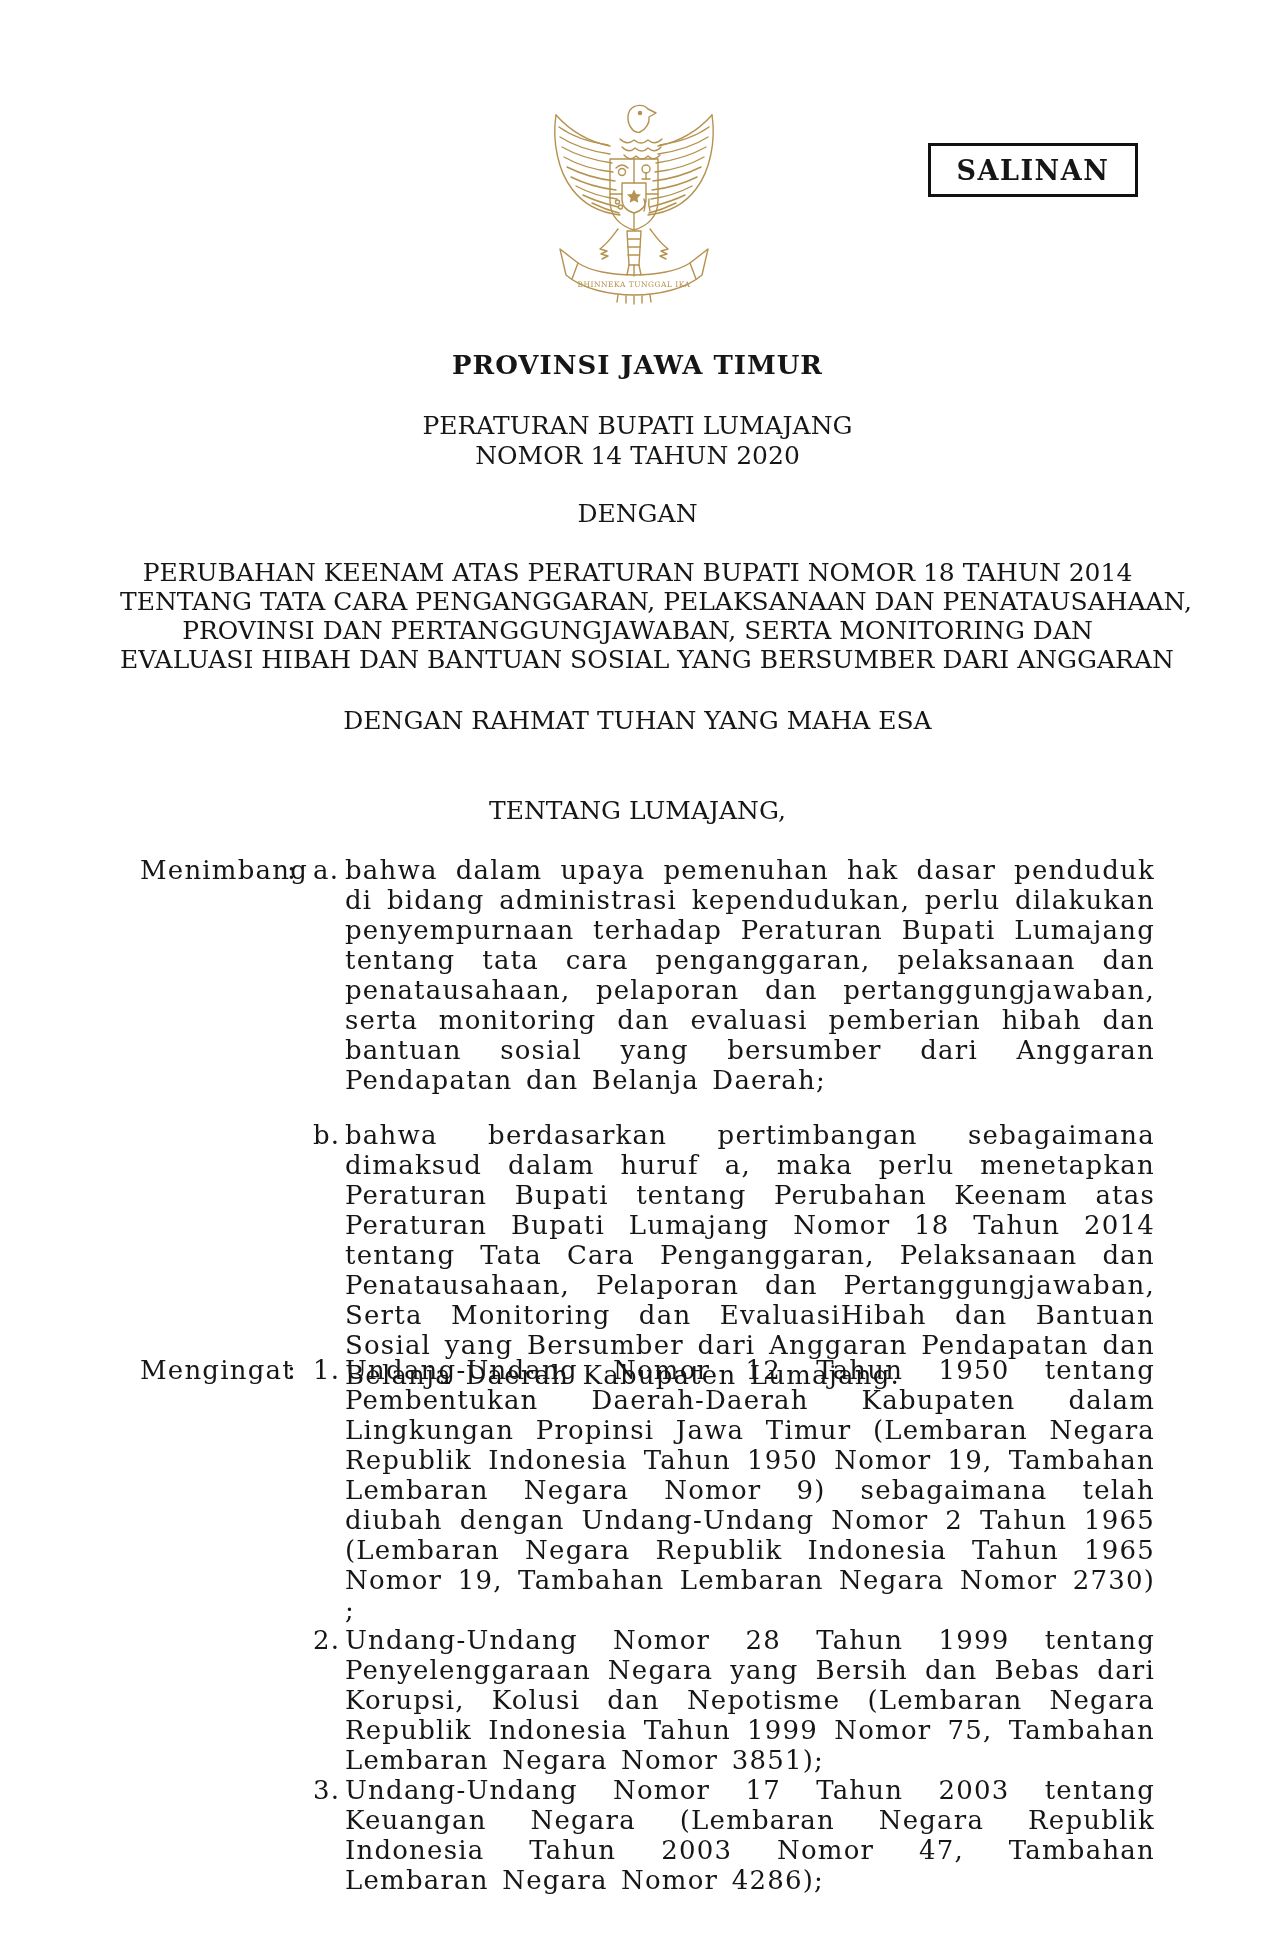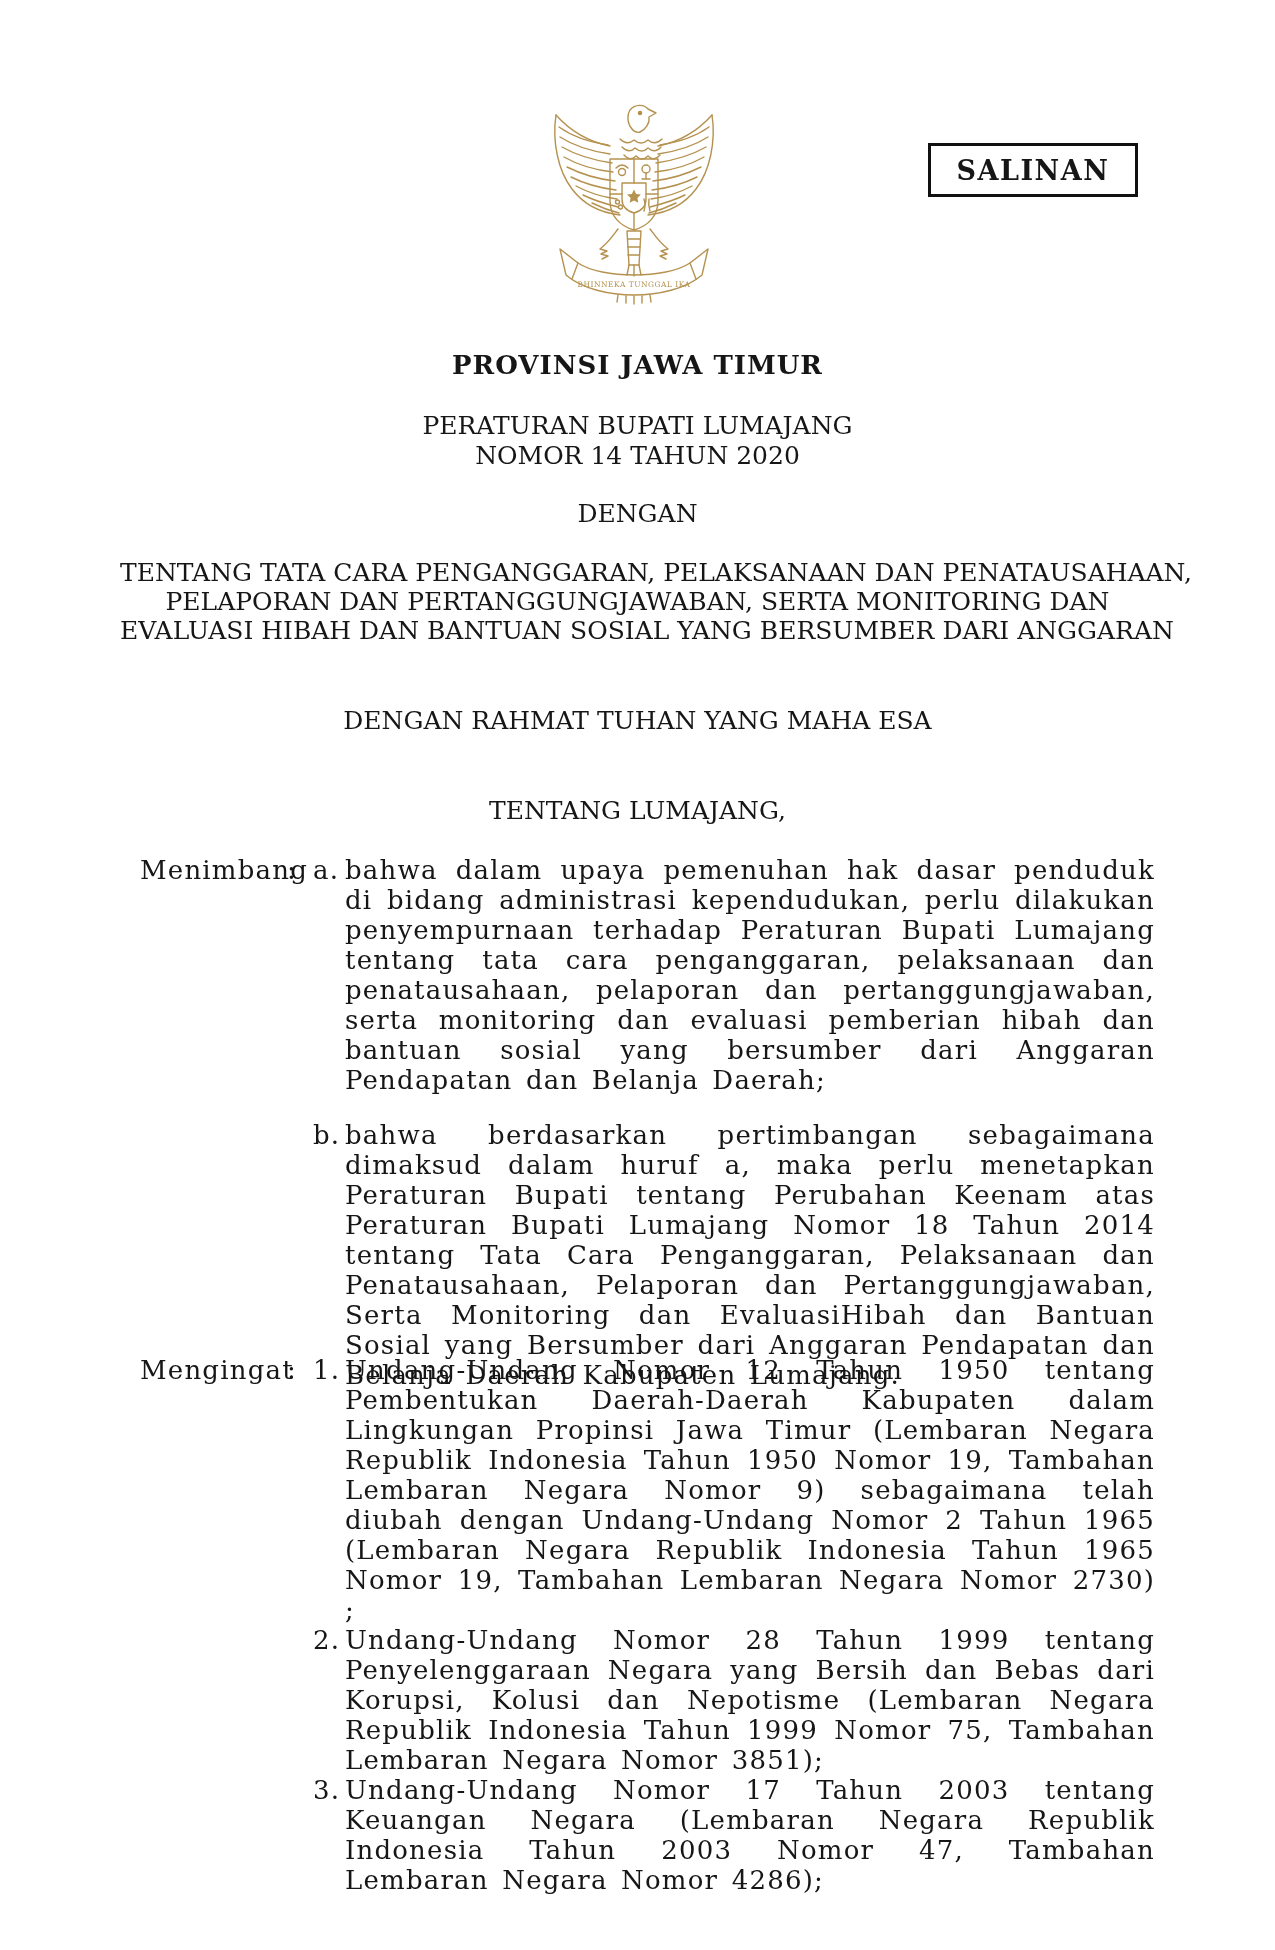--- a/index.html
+++ b/index.html
@@ -110,22 +110,23 @@
   </div>
 
   <div class="hdr hdr-bold" style="top:350px">PROVINSI JAWA TIMUR</div>
 
   <div class="hdr" style="top:411px">PERATURAN BUPATI LUMAJANG</div>
   <div class="hdr" style="top:441px">NOMOR 14 TAHUN 2020</div>
 
   <div class="hdr" style="top:499px">DENGAN</div>
 
   <div class="title-block" style="top:558px">
+    <div class="title-line">PERUBAHAN KEENAM ATAS PERATURAN BUPATI NOMOR 18 TAHUN 2014</div>
     <div class="title-line">TENTANG TATA CARA PENGANGGARAN, PELAKSANAAN DAN PENATAUSAHAAN,</div>
-    <div class="title-line">PELAPORAN DAN PERTANGGUNGJAWABAN, SERTA MONITORING DAN</div>
+    <div class="title-line">PROVINSI DAN PERTANGGUNGJAWABAN, SERTA MONITORING DAN</div>
     <div class="title-line">EVALUASI HIBAH DAN BANTUAN SOSIAL YANG BERSUMBER DARI ANGGARAN</div>
   </div>
 
   <div class="hdr" style="top:706px">DENGAN RAHMAT TUHAN YANG MAHA ESA</div>
   <div class="hdr" style="top:796px">TENTANG LUMAJANG,</div>
 
   <div class="clause" style="top:855px">
     <div class="clause-label">Menimbang</div>
     <div class="clause-colon">:</div>
     <div class="clause-items gapped">

